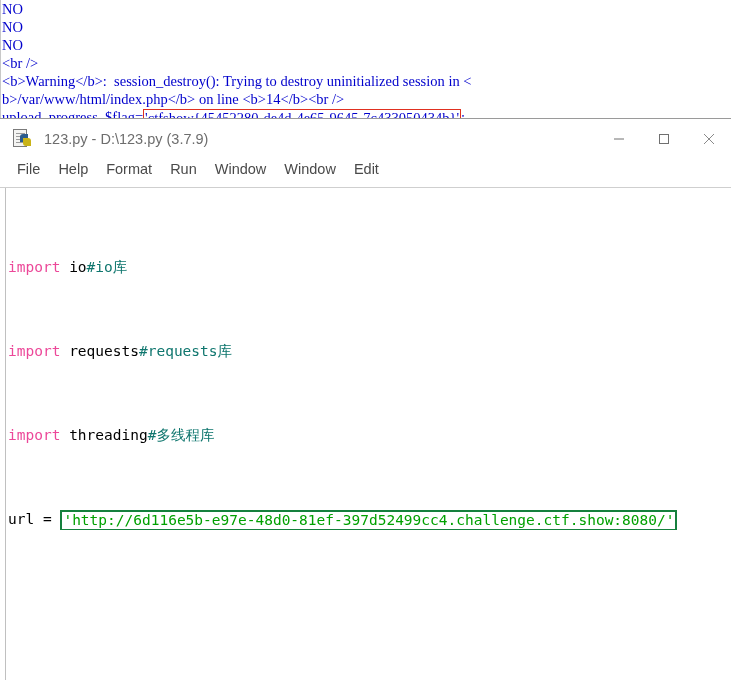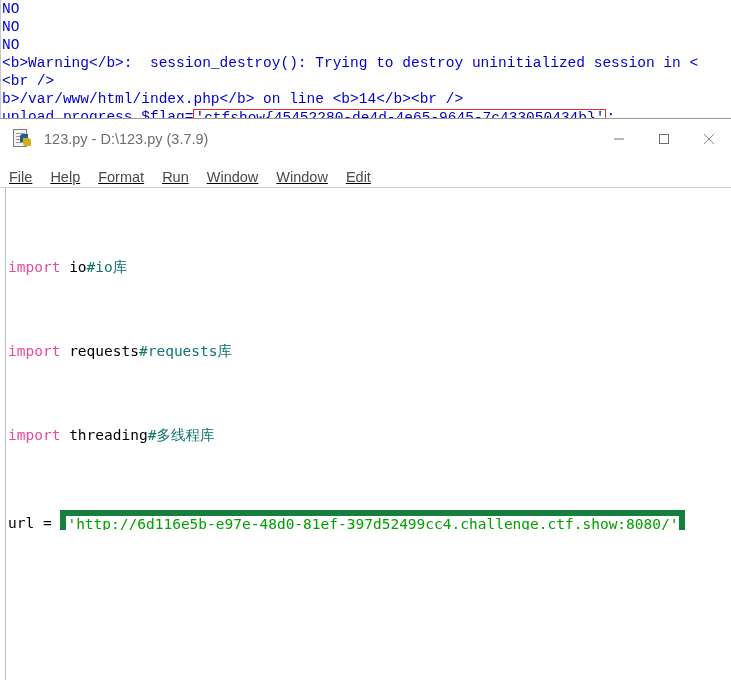--- a/index.html
+++ b/index.html
@@ -20,21 +20,21 @@
   #browser-output {
     position: absolute;
     left: 0;
     top: 0;
     width: 731px;
     height: 118px;
     background: #ffffff;
     overflow: hidden;
   }
   #browser-output .out-line {
-    font-family: Liberation Mono, monospace;
+    font-family: Liberation Serif, serif;
     font-size: 14.5px;
     line-height: 18px;
     color: #0000cc;
     white-space: pre;
     letter-spacing: 0px;
     padding-left: 2px;
   }
   .out-left-rule {
     position: absolute;
     left: 0;
@@ -131,24 +131,24 @@
     height: 40px;
     display: flex;
     align-items: center;
     justify-content: center;
   }
   .win-btn svg { display: block; }
 
   #menu-bar {
     height: 28px;
     display: flex;
-    align-items: flex-end;
+    align-items: flex-start;
+    padding-left: 8px;
     background: #ffffff;
     border-bottom: 1px solid #cfcfcf;
-    text-decoration: underline;
   }
   .menu-item {
     font-family: "Liberation Sans", sans-serif;
     font-size: 14.5px;
     color: #4a4a4a;
     padding: 2px 9px;
     white-space: nowrap;
   }
 
   
@@ -184,37 +184,37 @@
     overflow: hidden;
   }
   .kw   { color: #ec4899; }
   .fn   { color: #0000ff; }
   .str  { color: #00a000; }
   .cmt  { color: #0f766e; }
   .def  { color: #000000; }
 
   .url-box {
     display: inline-block;
-    border: 6px solid #15803d;
+    border: 2px solid #15803d;
     padding: 0 1px;
     line-height: 17px;
     position: relative;
     top: 1px;
   }
 </style>
 </head>
 <body>
 
 <div id="browser-output">
   <div class="out-left-rule"></div>
   <div class="out-line">NO</div>
   <div class="out-line">NO</div>
   <div class="out-line">NO</div>
+  <div class="out-line">&lt;br /&gt;</div>
   <div class="out-line">&lt;b&gt;Warning&lt;/b&gt;:  session_destroy(): Trying to destroy uninitialized session in &lt;</div>
-  <div class="out-line">&lt;br /&gt;</div>
   <div class="out-line">b&gt;/var/www/html/index.php&lt;/b&gt; on line &lt;b&gt;14&lt;/b&gt;&lt;br /&gt;</div>
   <div class="out-line"><span>upload_progress_$flag=</span><span class="flag-box"><span>'</span><span>ctfshow{45452280-de4d-4e65-9645-7c433050434b}</span><span>'</span></span><span>;</span></div>
 </div>
 
 <div id="idle-window">
 
   <div id="title-bar">
     <span id="app-icon">
       <span class="doc"></span>
       <span class="snake-blue"></span>

